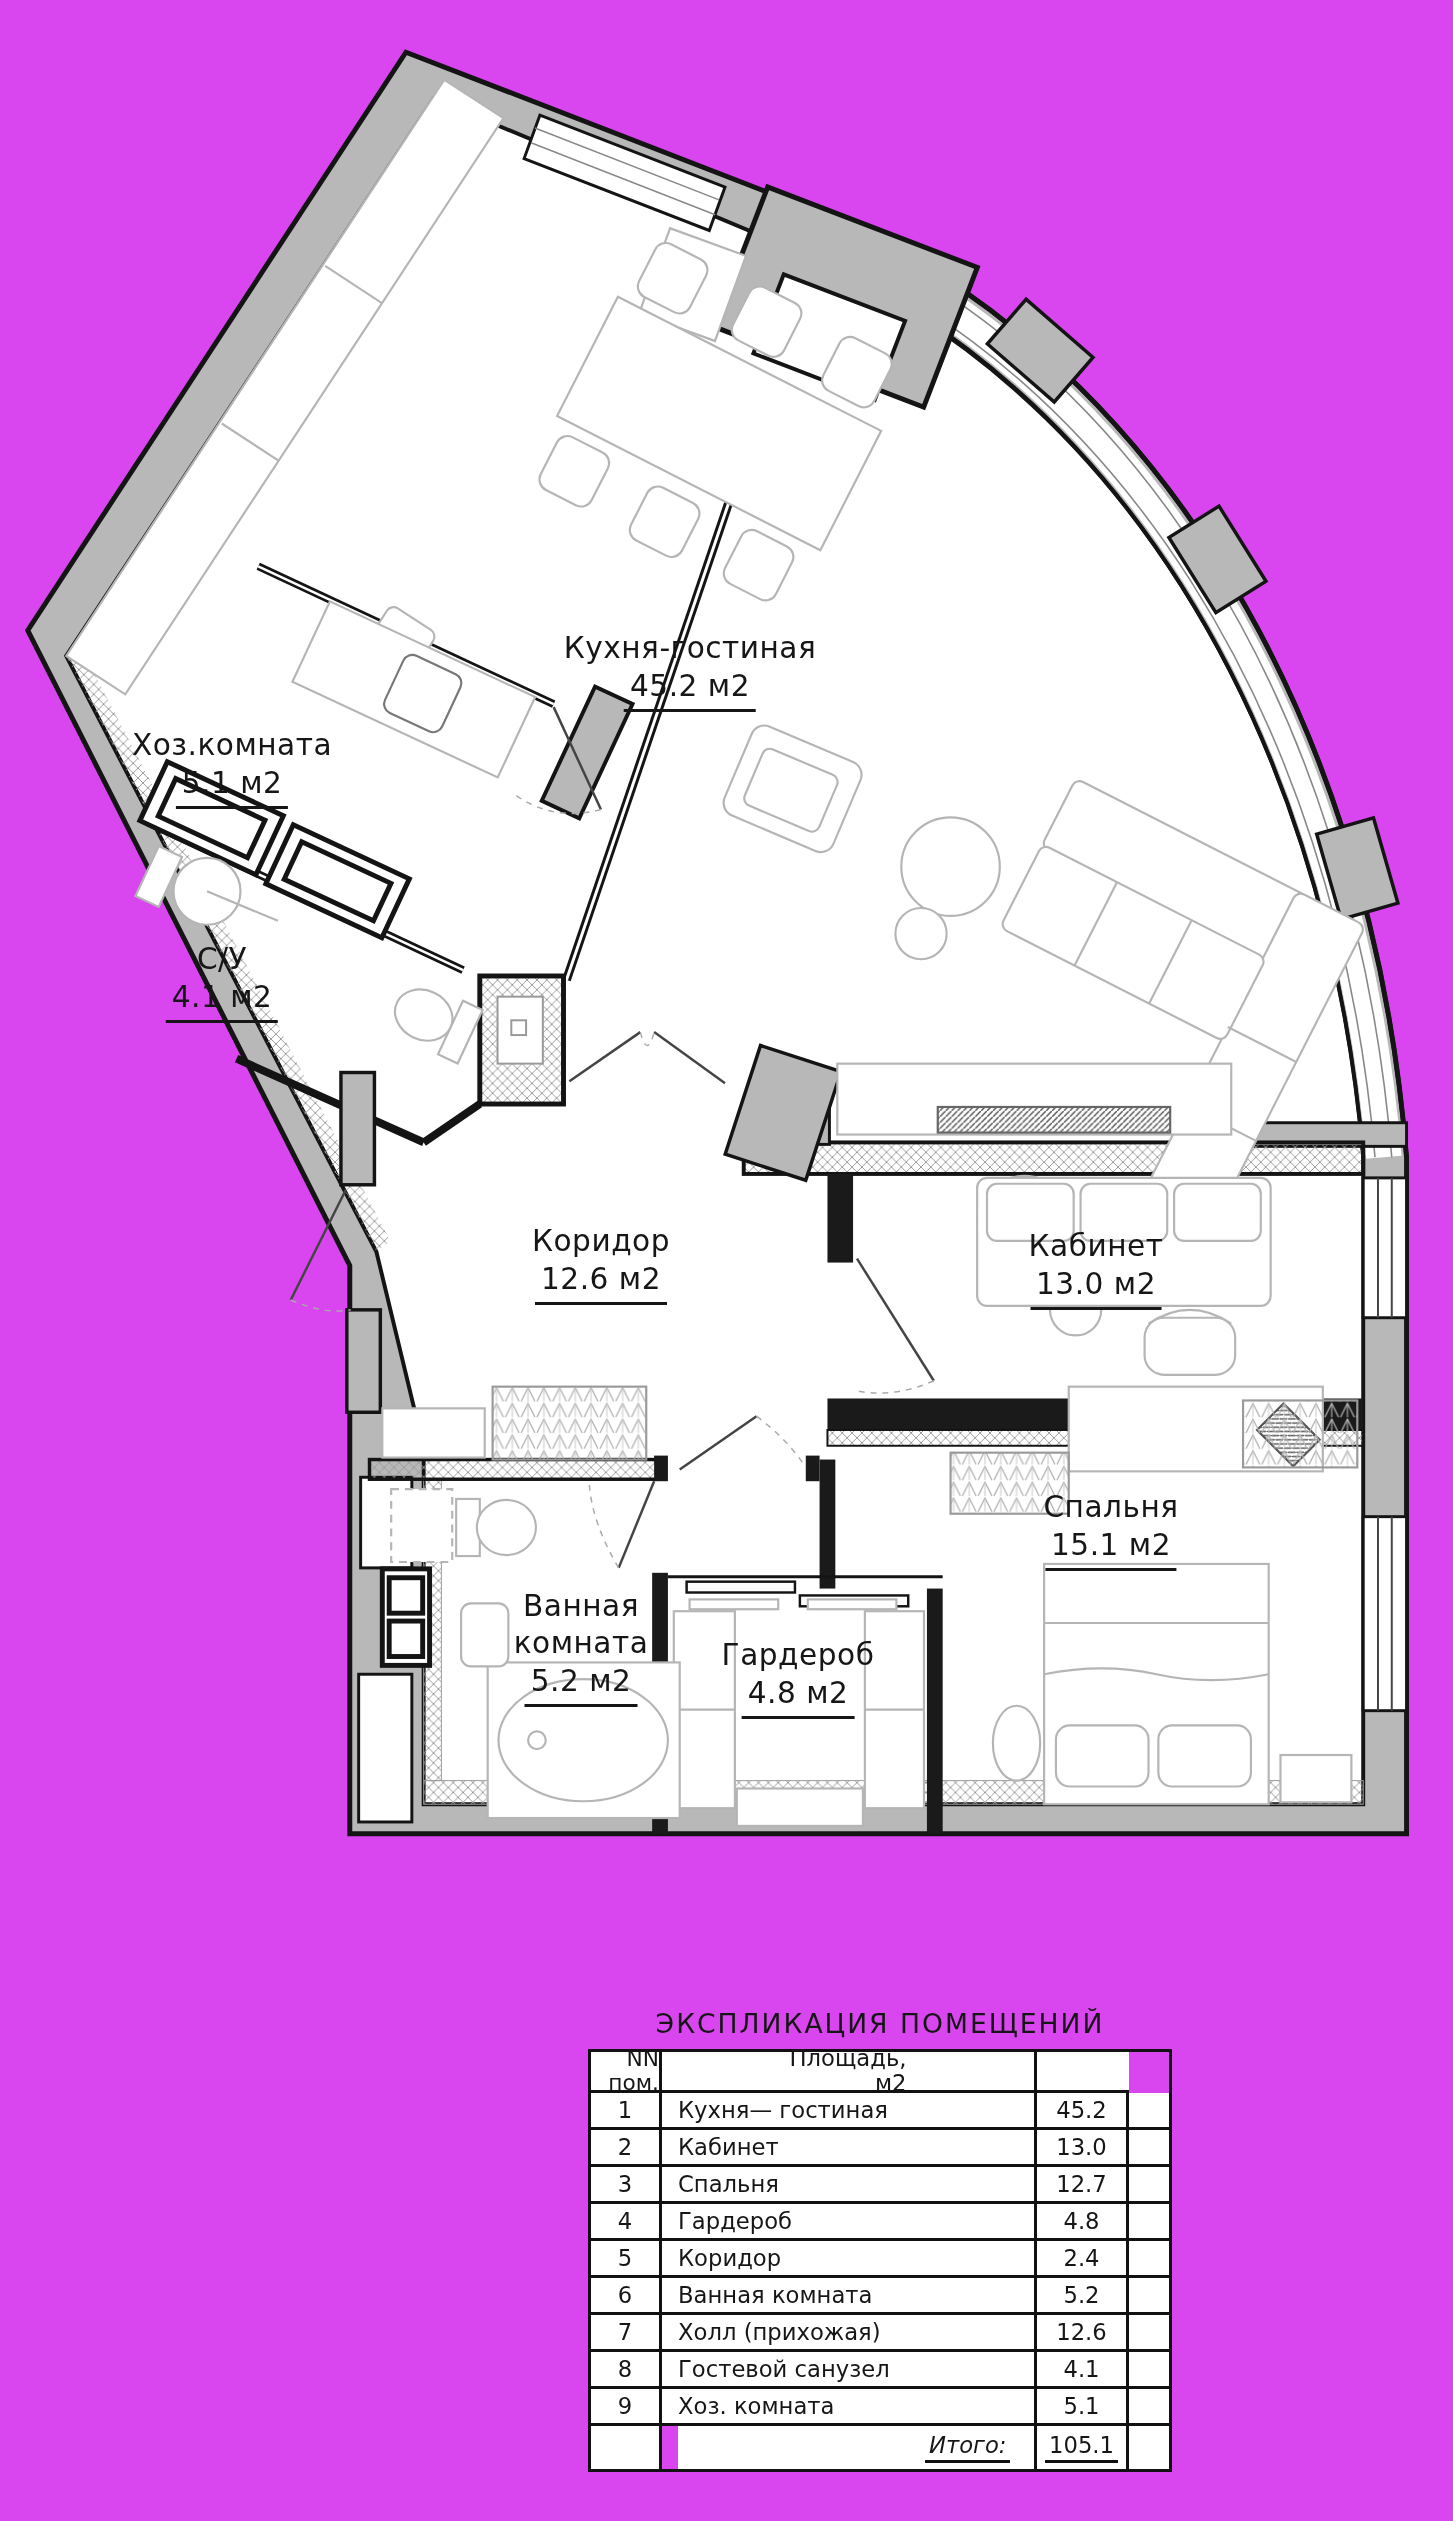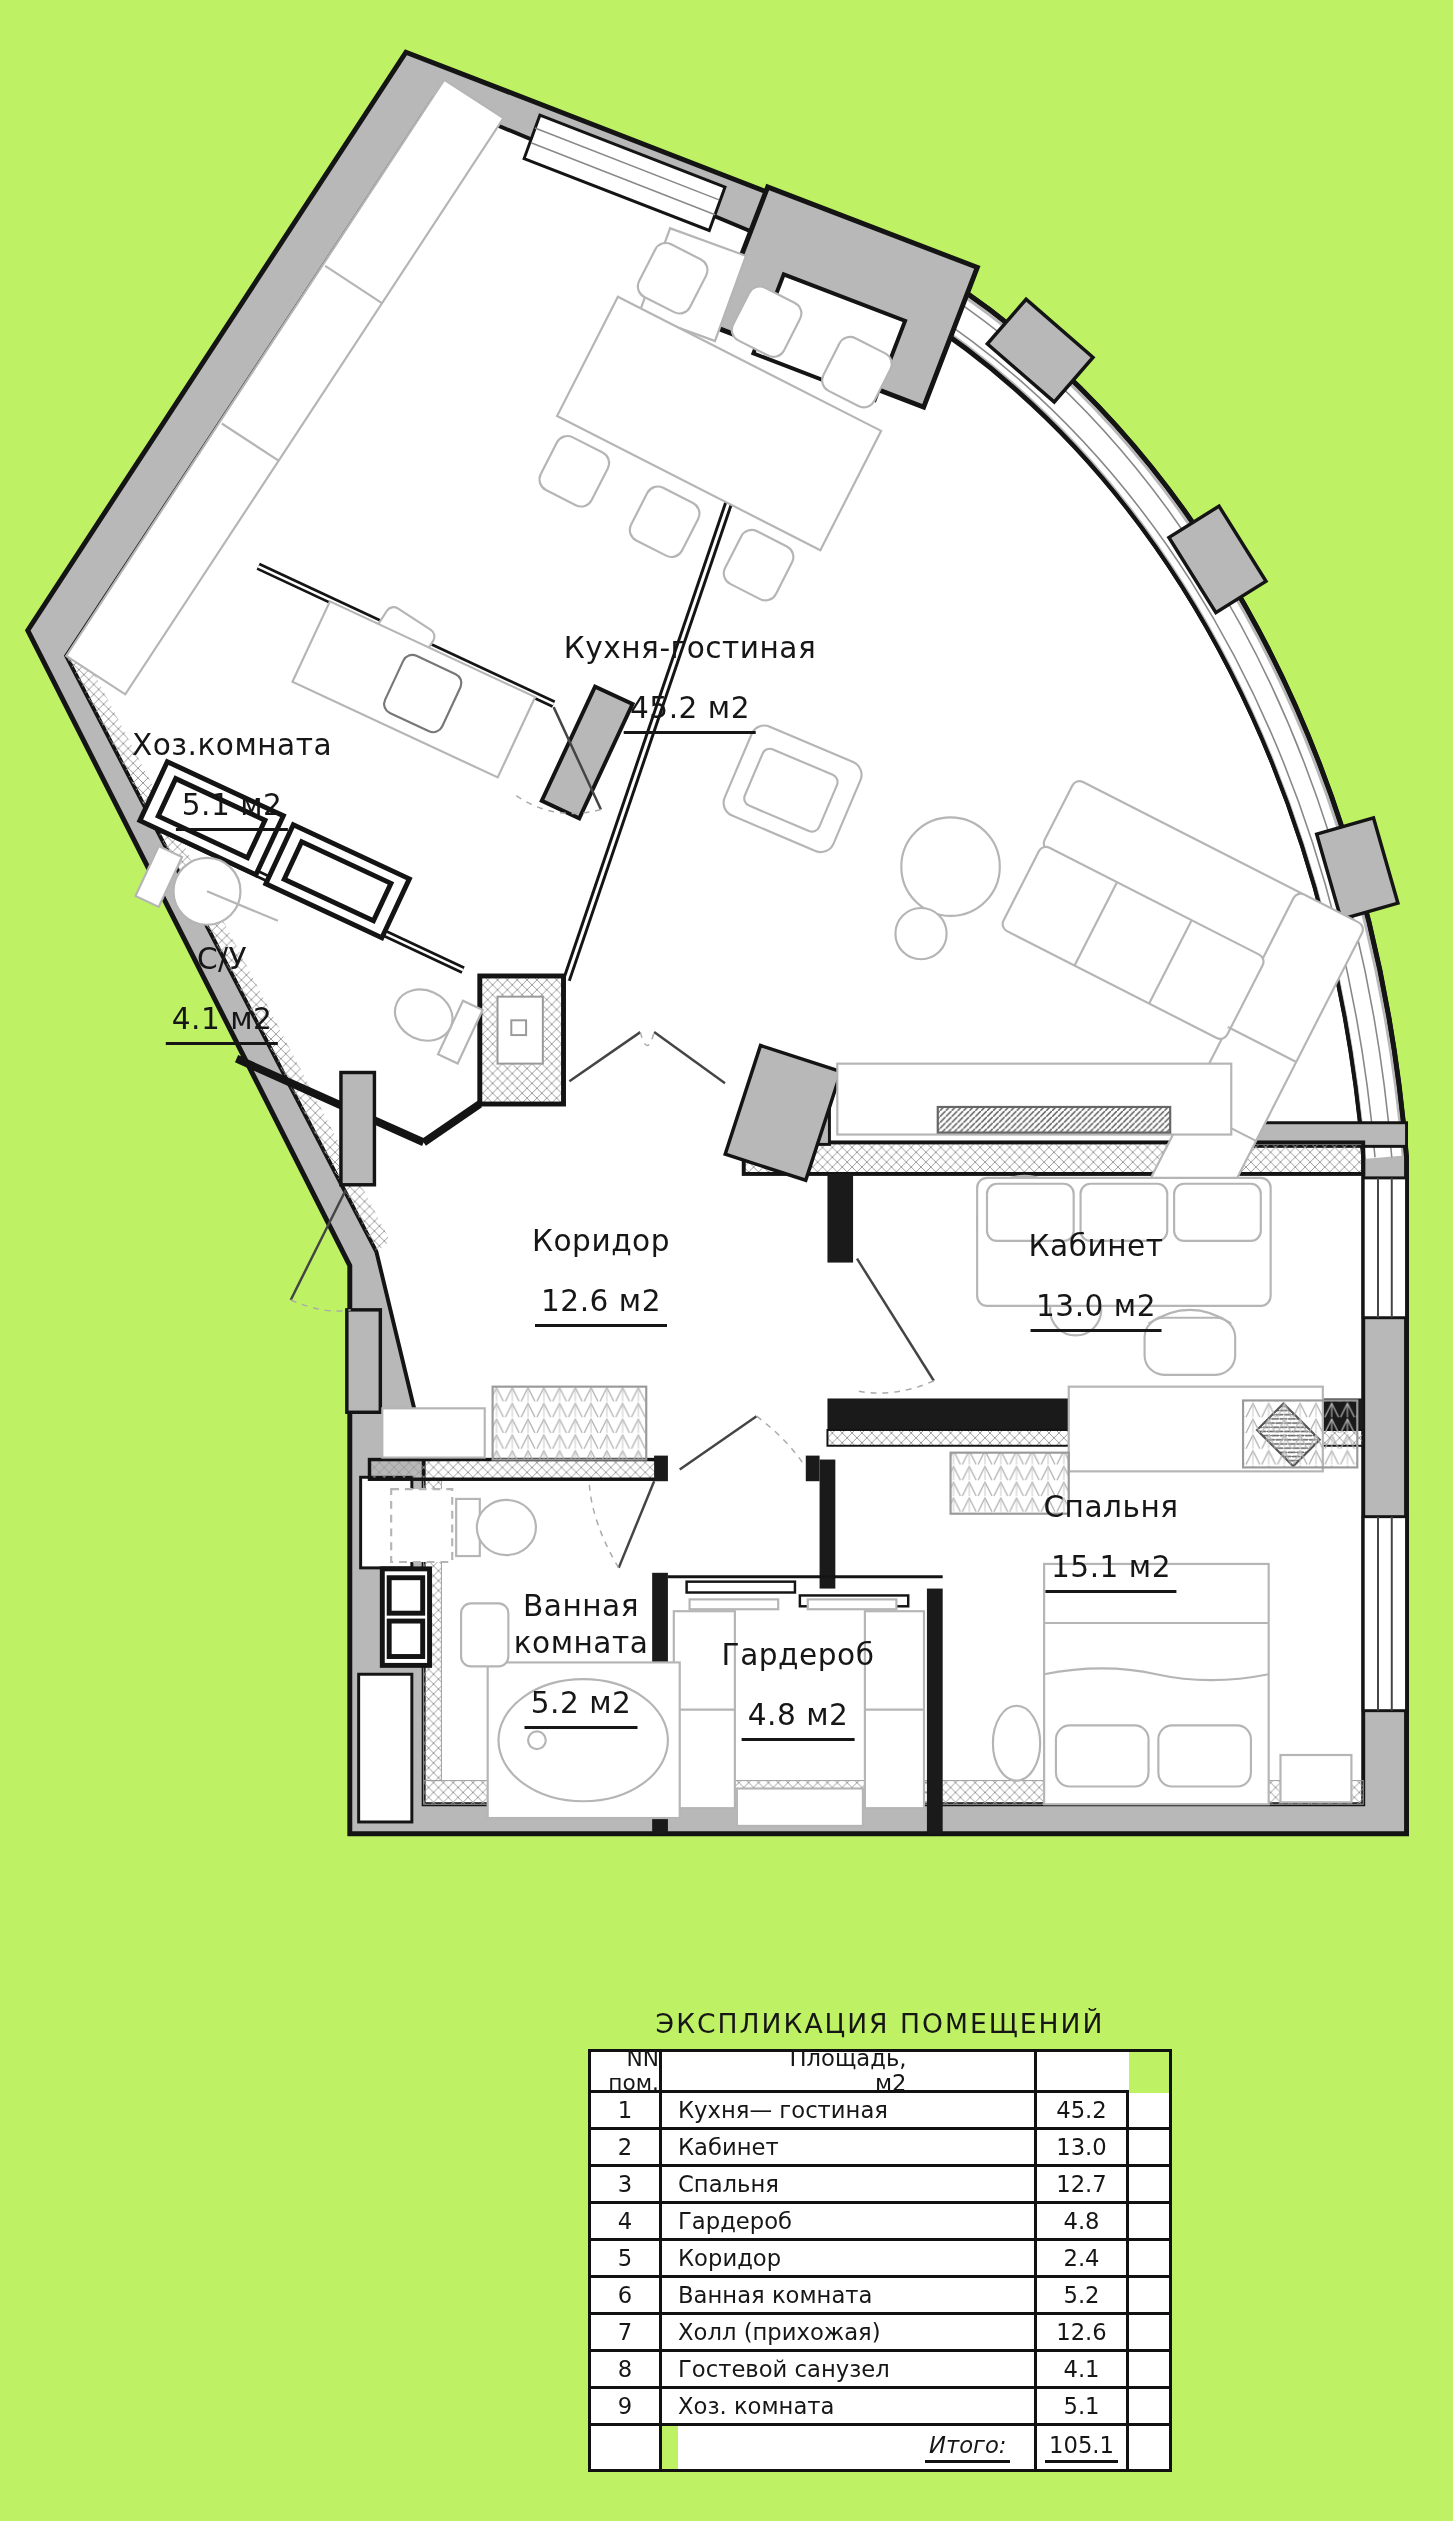--- a/index.html
+++ b/index.html
@@ -1,23 +1,23 @@
 <!DOCTYPE html>
 <html><head>
 <meta charset="utf-8">
 <style>
   html,body{margin:0;padding:0;background:#fff;}
-  #canvas{position:relative;width:1454px;height:2522px;background:#bef264;overflow:hidden;
+  #canvas{position:relative;width:1454px;height:2522px;background:#d946ef;overflow:hidden;
           font-family:"DejaVu Sans", "Liberation Sans", sans-serif;color:#161616;}
   #plan-svg{position:absolute;left:0;top:0;}
   
   .rlabel{position:absolute;transform:translateX(-50%);text-align:center;line-height:1.25;}
   .rname{font-size:29.6px;letter-spacing:0.5px;white-space:nowrap;}
   .rname.wrap{white-space:normal;width:187px;}
-  .rarea{margin-top:23px;display:inline-block;font-size:29.6px;letter-spacing:0.5px;
+  .rarea{margin-top:1px;display:inline-block;font-size:29.6px;letter-spacing:0.5px;
          border-bottom:3px solid #161616;padding:0 5.9px 3.9px 5.9px;}
   
   .tbl-title{position:absolute;left:880px;top:2008px;transform:translateX(-50%);
              font-size:26.6px;letter-spacing:2px;white-space:nowrap;}
   .expl{position:absolute;left:588px;top:2049px;width:584px;border:3.9px solid #111;
         border-collapse:collapse;box-sizing:border-box;}
   .expl .row{display:grid;grid-template-columns:71px 375px 92px 1fr;}
   .expl .cell{border-right:3px solid #111;border-bottom:3px solid #111;
               display:flex;align-items:center;justify-content:center;
               font-size:22.7px;box-sizing:border-box;background:#fff;}

